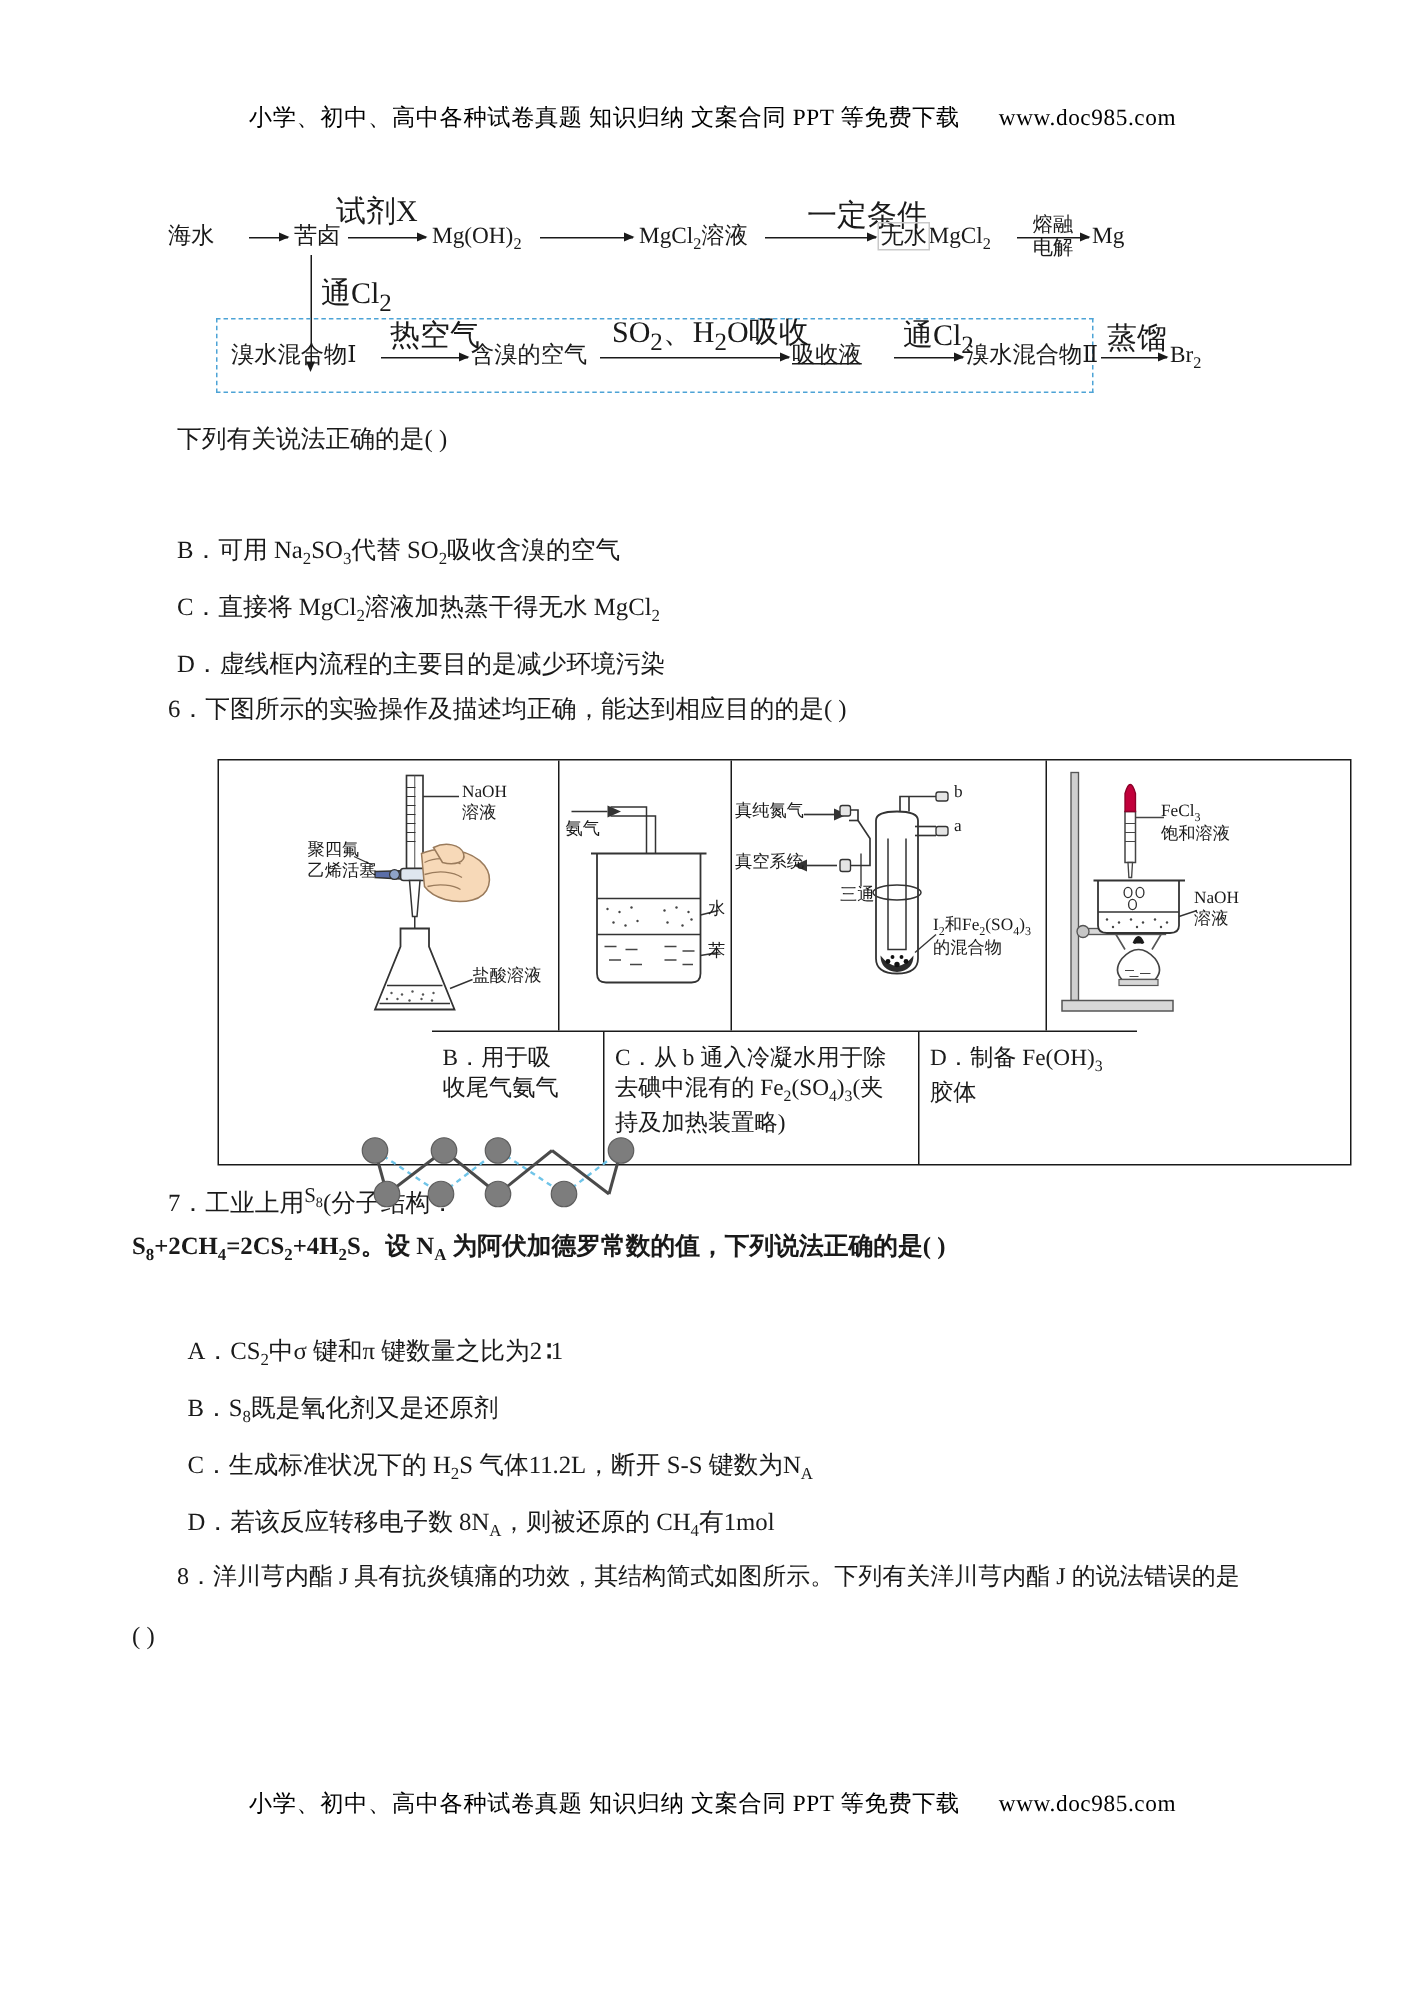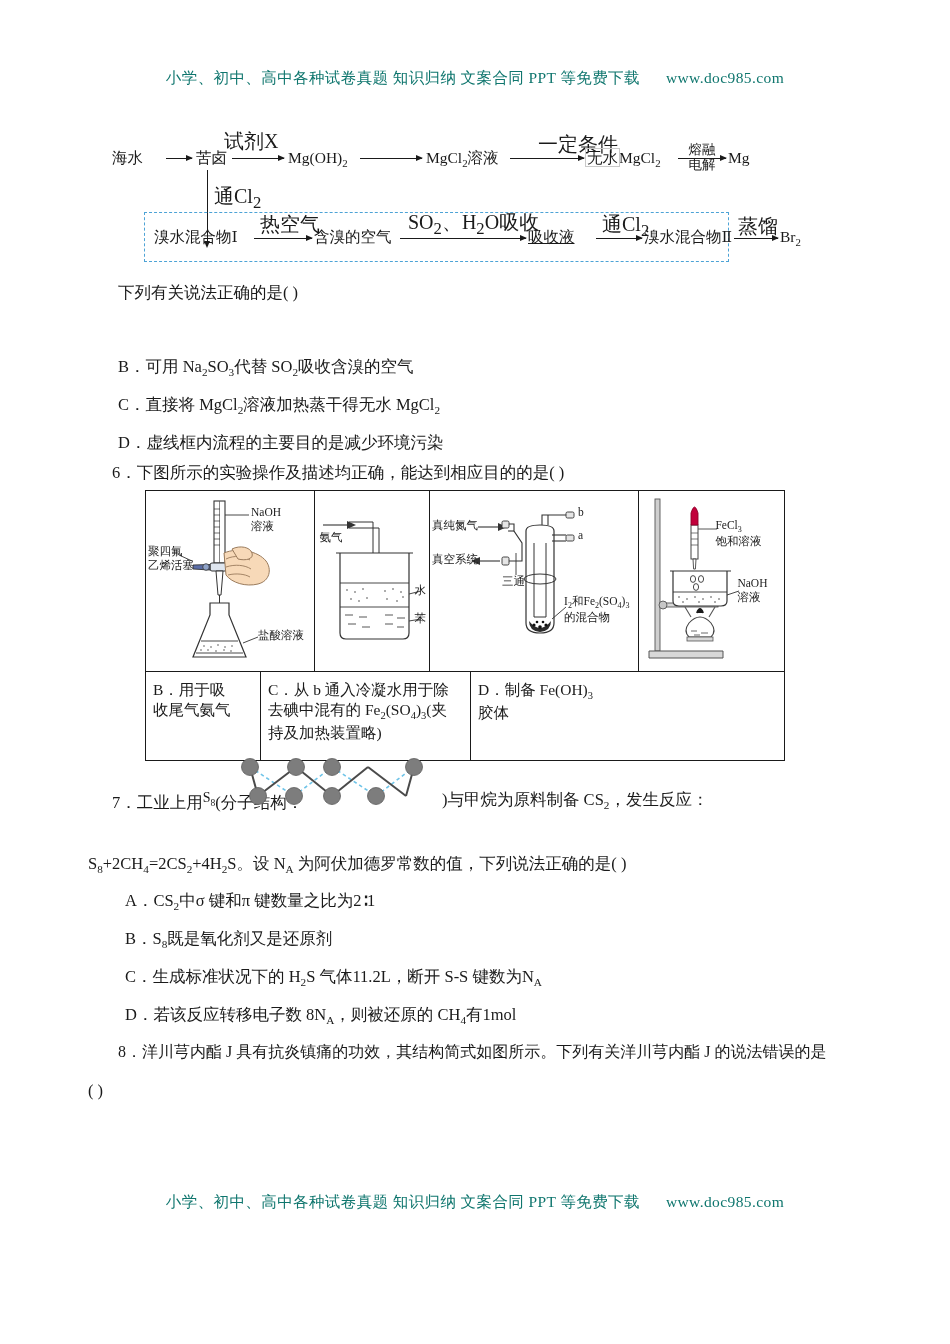--- a/index.html
+++ b/index.html
@@ -23,21 +23,21 @@
   }
 
   
   .watermark {
     position: absolute;
     left: 0;
     width: 950px;
     text-align: center;
     font-family: "Liberation Serif", "DejaVu Serif", serif;
     font-size: 15.5px;
-    color: #0f766e;
+    color: #000000;
     letter-spacing: 0.4px;
     white-space: nowrap;
   }
   .watermark .url {
     margin-left: 26px;
     font-family: "Liberation Serif", "DejaVu Serif", serif;
   }
   #page-header { top: 68px; }
   #page-footer { top: 1192px; }
 
@@ -127,26 +127,27 @@
     line-height: 1.3;
     white-space: nowrap;
   }
   .opt sub { font-size: 68%; }
   .serif-num { font-family: "Liberation Serif", "DejaVu Serif", serif; }
 
   
   .exp-table {
     position: absolute;
     left: 145px;
-    top: 490px;
-    width: 640px;
+    top: 506px;
+    width: 756px;
     border: 1.3px solid #1a1a1a;
     box-sizing: border-box;
     display: flex;
     flex-direction: column;
+    align-items: center;
   }
   .exp-row { display: flex; }
   .exp-row.figs { height: 180px; }
   .exp-row.caps { height: 88px; border-top: 1.3px solid #1a1a1a; }
   .exp-cell {
     position: relative;
     box-sizing: border-box;
     border-right: 1.3px solid #1a1a1a;
     overflow: hidden;
   }
@@ -560,25 +561,22 @@
       <circle cx="104" cy="11" r="8.5" fill="#7d7d7d" stroke="#5d5d5d" stroke-width="0.8"></circle>
       <circle cx="186" cy="11" r="8.5" fill="#7d7d7d" stroke="#5d5d5d" stroke-width="0.8"></circle>
 
       <circle cx="30" cy="40" r="8.5" fill="#7d7d7d" stroke="#5d5d5d" stroke-width="0.8"></circle>
       <circle cx="66" cy="40" r="8.5" fill="#7d7d7d" stroke="#5d5d5d" stroke-width="0.8"></circle>
       <circle cx="104" cy="40" r="8.5" fill="#7d7d7d" stroke="#5d5d5d" stroke-width="0.8"></circle>
       <circle cx="148" cy="40" r="8.5" fill="#7d7d7d" stroke="#5d5d5d" stroke-width="0.8"></circle>
     </svg>
   </div>
 
-  <div class="qtext" style="left:442px; top:789px;">
-    <span>)与甲烷为原料制备 CS<sub>2</sub>，发生反应：</span>
-  </div>
-
-  <div class="qtext" style="left:88px; top:853px;">
+
+  <div class="qtext" style="left:88px; top:820px;font-weight:bold;">
     <span>S<sub>8</sub>+2CH<sub>4</sub>=2CS<sub>2</sub>+4H<sub>2</sub>S。设 N<sub>A</sub> 为阿伏加德罗常数的值，下列说法正确的是(  )</span>
   </div>
 
   <div class="opt" style="left:125px; top:890px;">
     <span>A．</span><span>CS<sub>2</sub>中σ 键和π 键数量之比为<span class="serif-num">2∶1</span></span>
   </div>
   <div class="opt" style="left:125px; top:928px;">
     <span>B．</span><span>S<sub>8</sub>既是氧化剂又是还原剂</span>
   </div>
   <div class="opt" style="left:125px; top:966px;">

